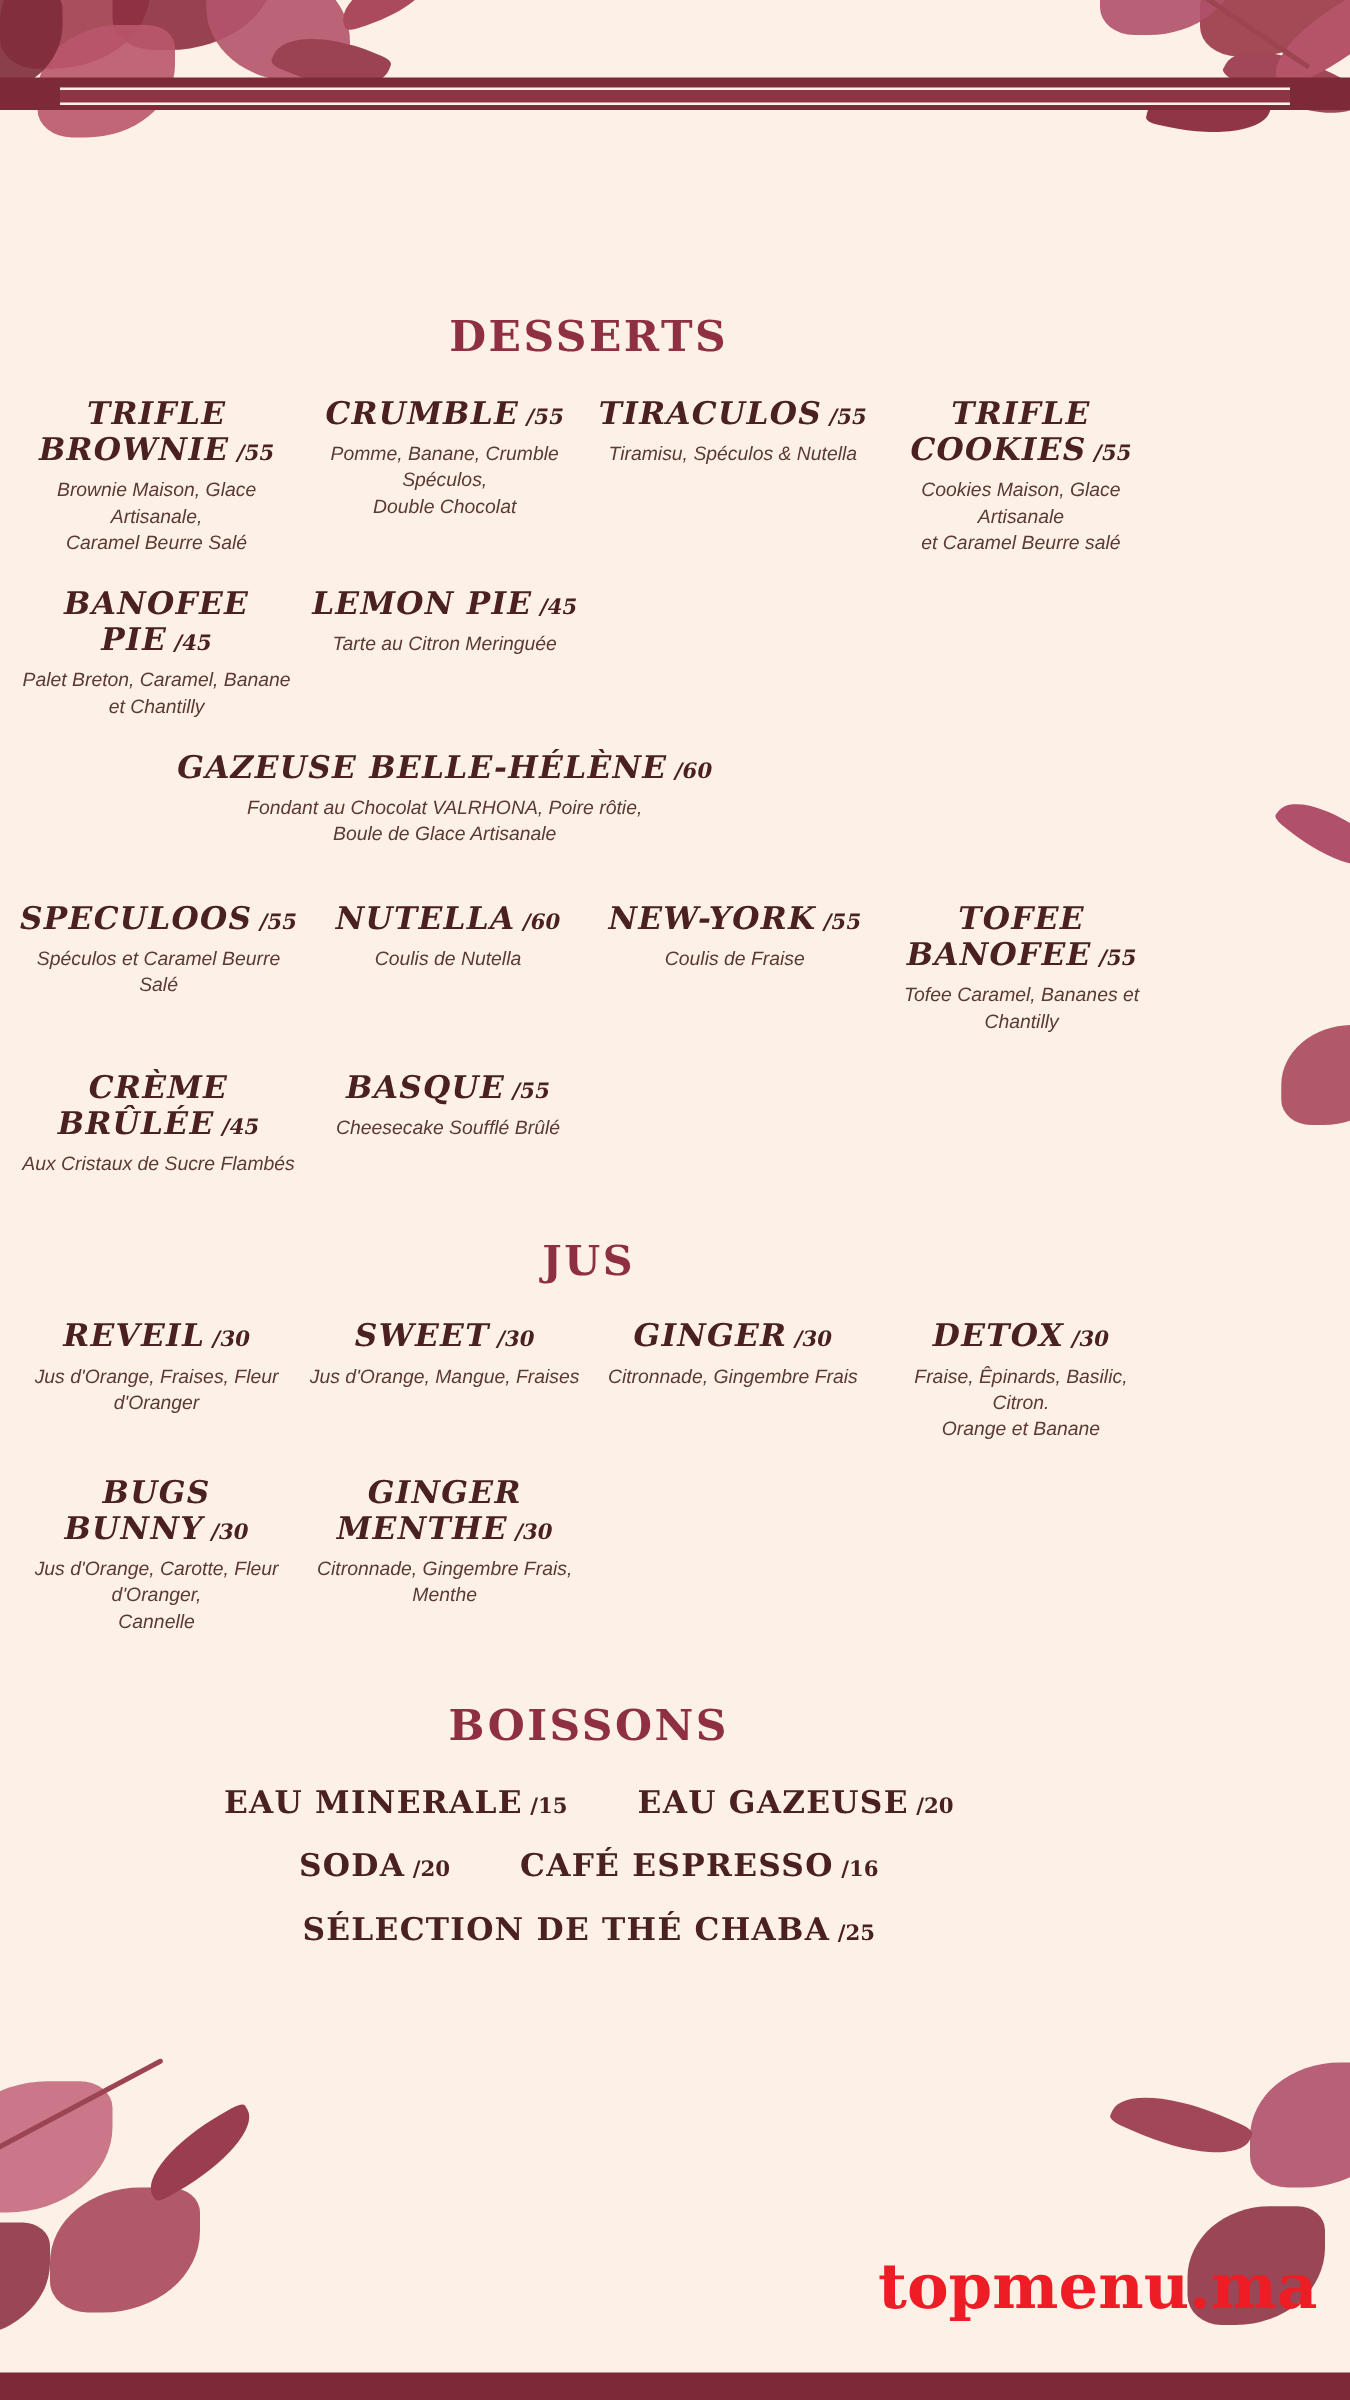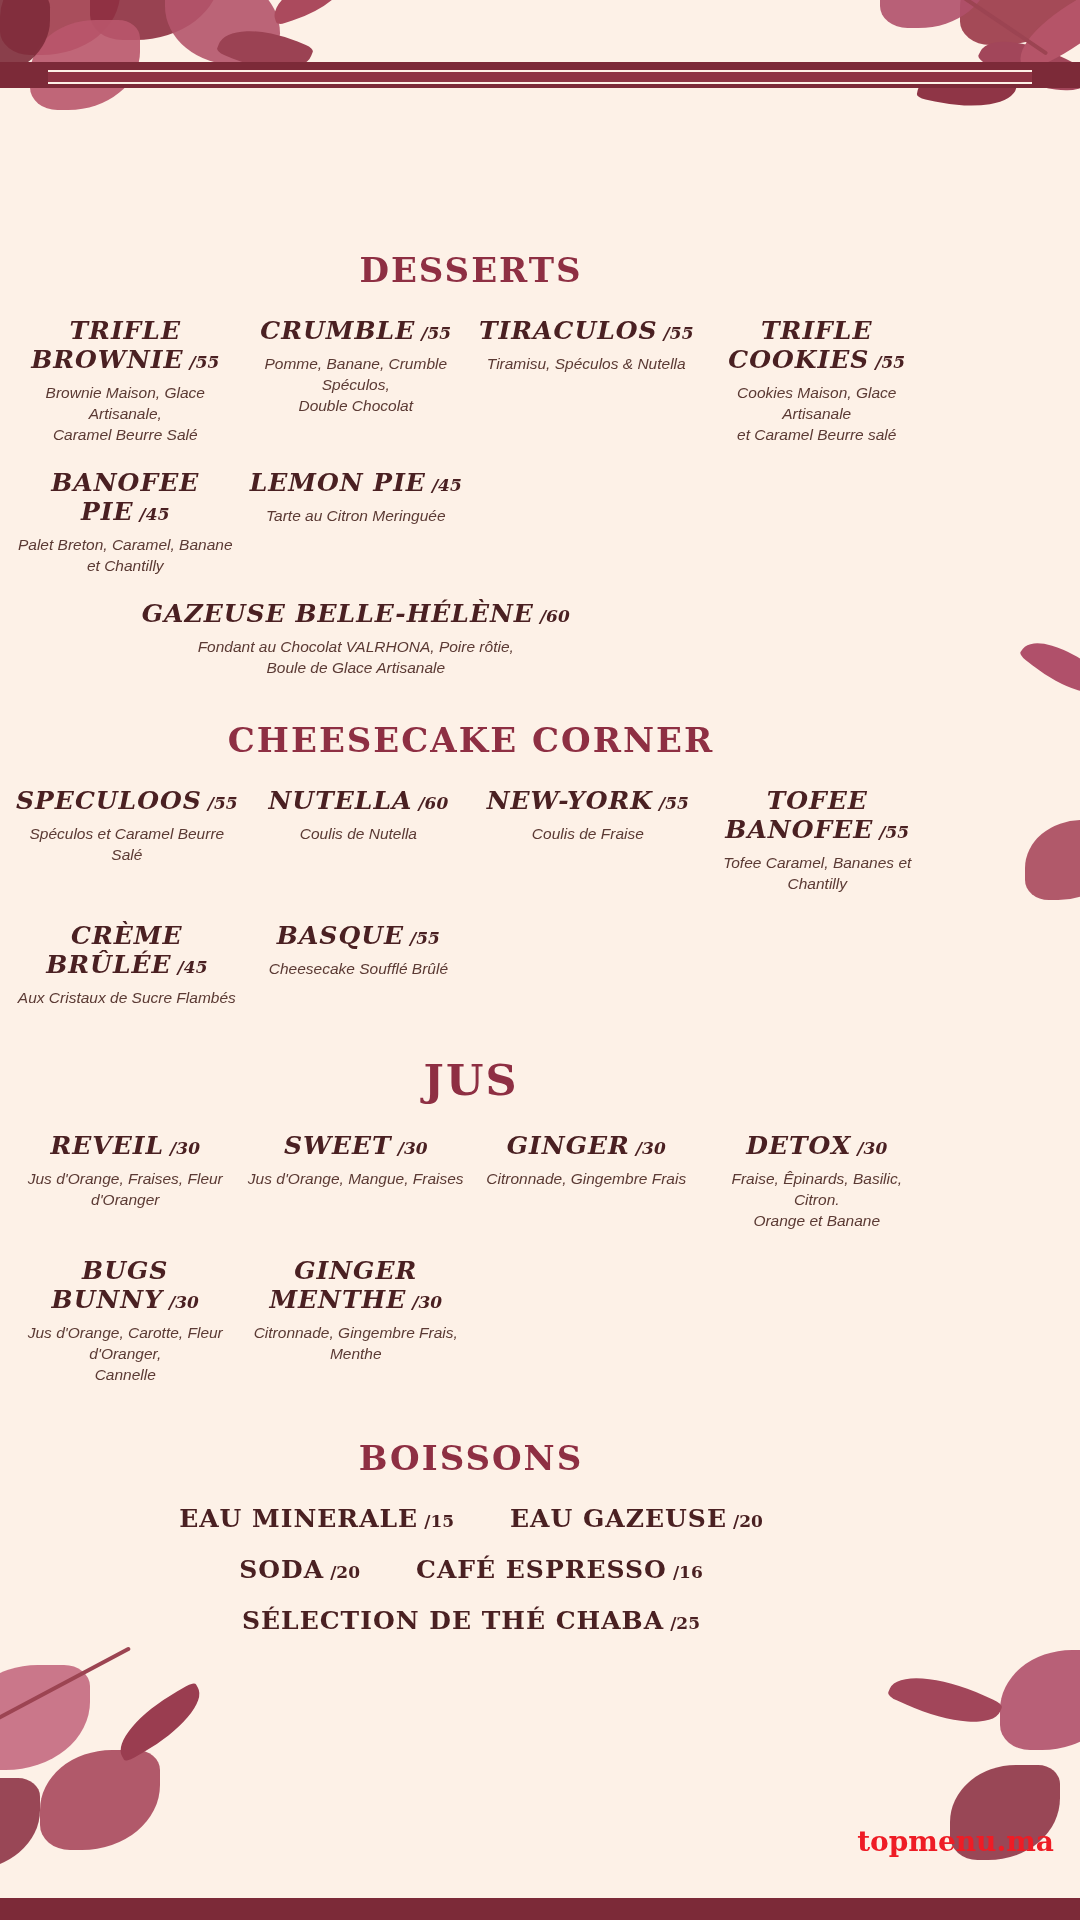--- a/index.html
+++ b/index.html
@@ -94,21 +94,21 @@
 
   .section-title {
     text-align: center;
     color: #8e2f43;
     font-family: "DejaVu Serif", serif;
     font-weight: bold;
     font-size: 34px;
     letter-spacing: 2px;
     margin: 0 0 26px 0;
   }
-  .section-title.jus { font-size: 43px; }
+  .section-title.jus { font-size: 33px; }
 
   .grid {
     display: grid;
     grid-template-columns: 1fr 1fr 1fr 1fr;
     column-gap: 0px;
     row-gap: 22px;
     padding: 0 10px;
     font-style: italic;
   }
 
@@ -161,21 +161,21 @@
   .b-item .item-name { font-size: 25px; }
   .b-item .item-price { font-size: 17px; }
 
   .watermark {
     position: absolute;
     right: 26px;
     bottom: 62px;
     color: #ee1c25;
     font-family: "DejaVu Serif", serif;
     font-weight: bold;
-    font-size: 28px;
+    font-size: 50px;
     letter-spacing: 0px;
   }
 </style>
 </head>
 <body>
 
 <div class="page">
 
   <div class="floral" style="left:-30px; top:-40px; width:420px; height:190px;">
     <div class="petal" style="left:30px; top:0px; width:120px; height:95px; background:#a03c4d;"></div>
@@ -258,21 +258,20 @@
 
         <div class="cell full-row">
           <span class="item-name">GAZEUSE BELLE-HÉLÈNE</span><span class="item-price">/60</span>
           <div class="item-desc">Fondant au Chocolat VALRHONA, Poire rôtie,
 Boule de Glace Artisanale</div>
         </div>
       </div>
     </div>
 
     <div class="section" style="margin-top:42px;">
-      <h2 class="section-title">CHEESECAKE CORNER</h2>
       <div class="grid" style="row-gap:26px;">
         <div class="cell">
           <span class="item-name">SPECULOOS</span><span class="item-price">/55</span>
           <div class="item-desc">Spéculos et Caramel Beurre Salé</div>
         </div>
         <div class="cell">
           <span class="item-name">NUTELLA</span><span class="item-price">/60</span>
           <div class="item-desc">Coulis de Nutella</div>
         </div>
         <div class="cell">

